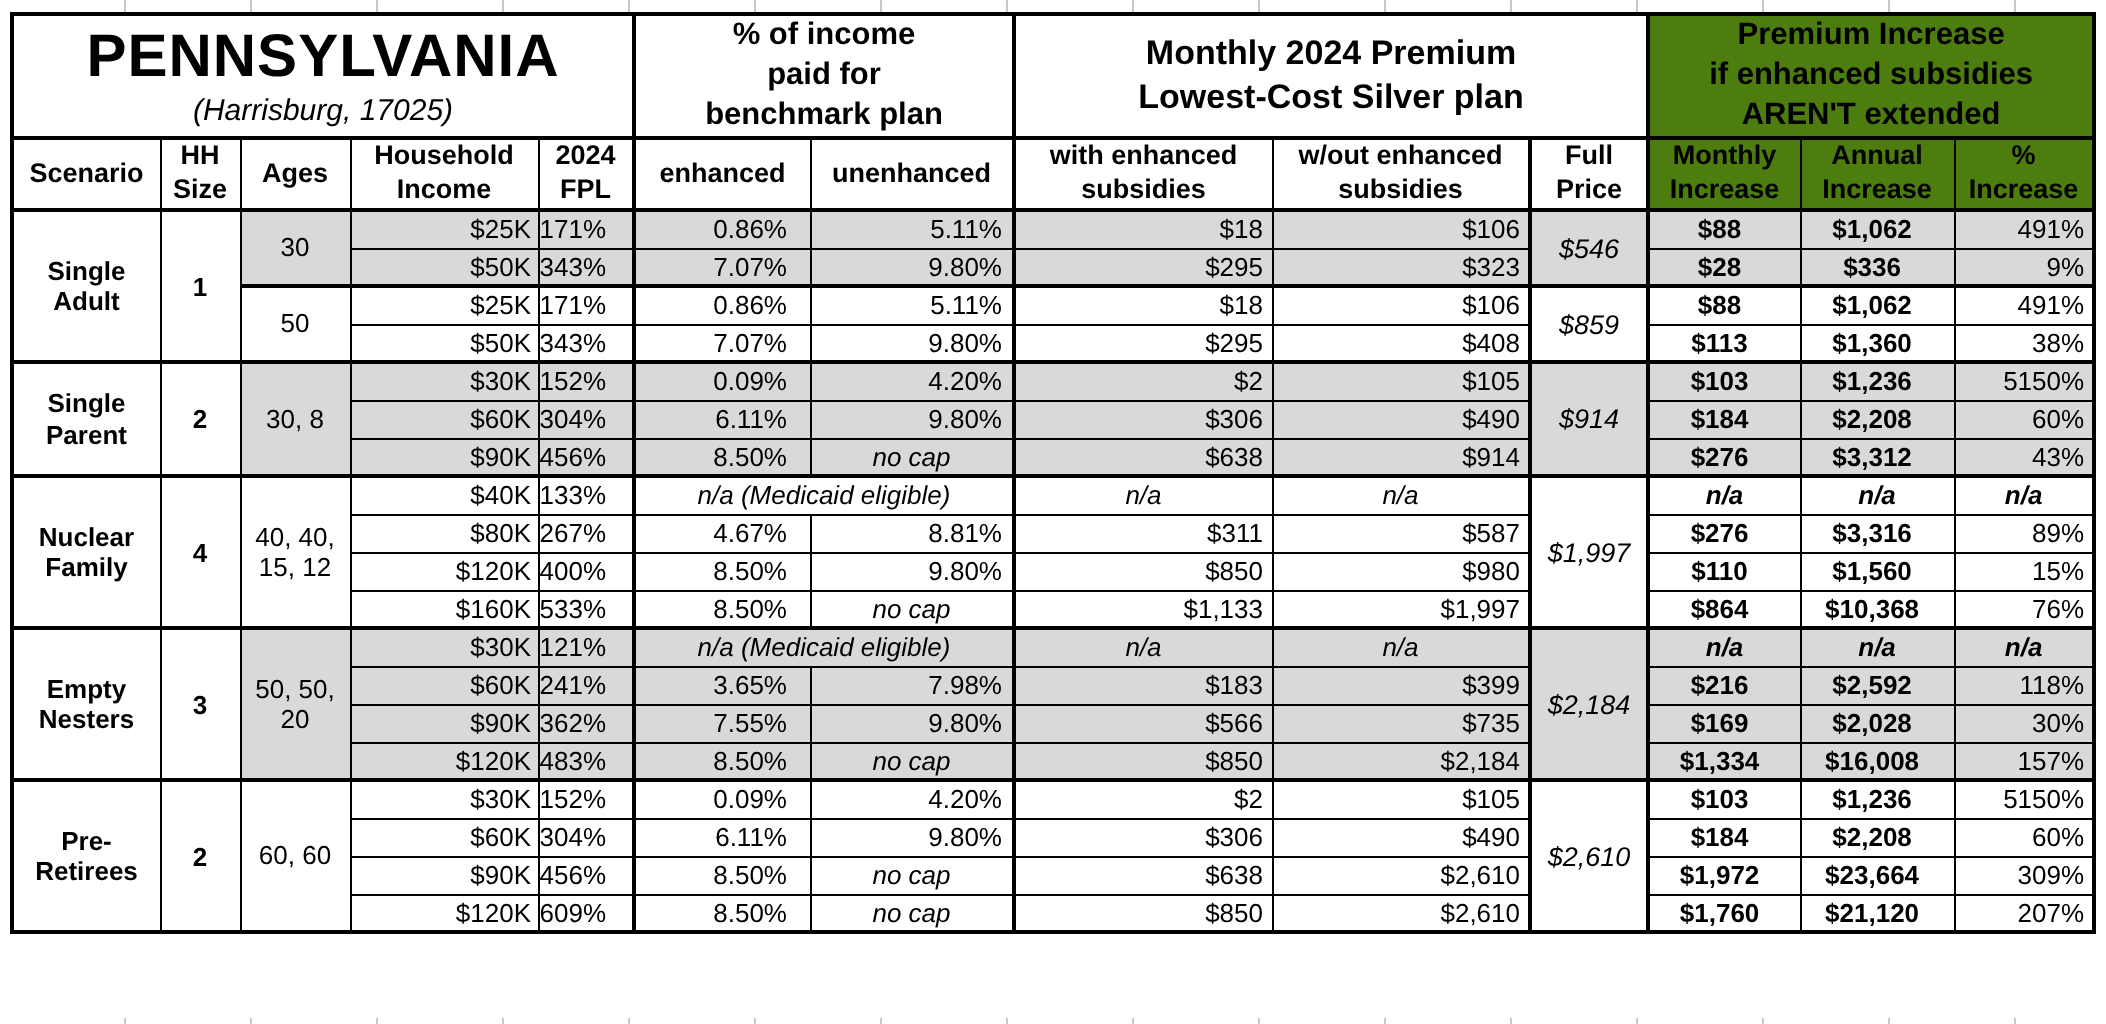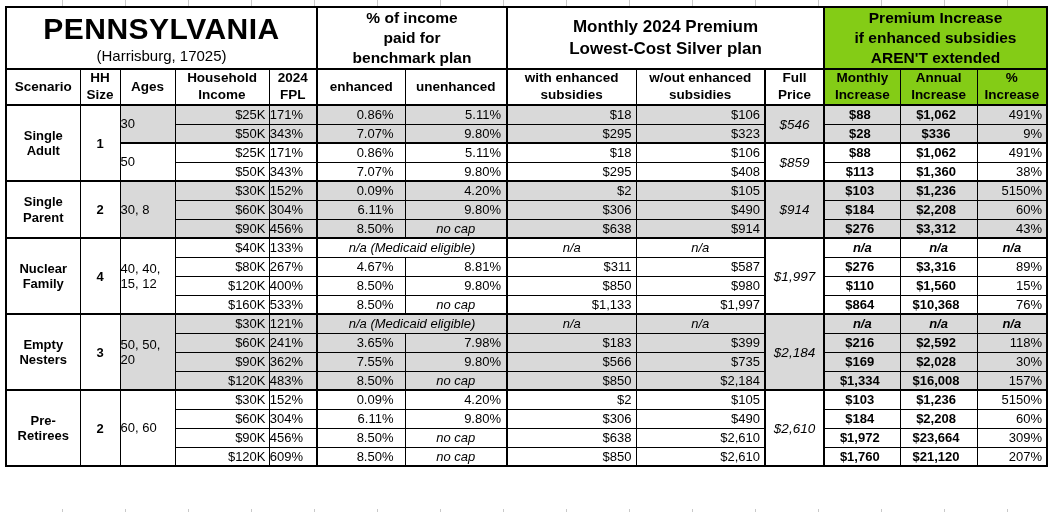--- a/index.html
+++ b/index.html
@@ -21,32 +21,32 @@
   
   .bl2{border-left:2.5px solid #000;}
   .bt2{border-top:2.5px solid #000;}
   tr.r-sub th{border-top:2px solid #000;}
 
   
   tr.r-title{height:52px;}
   tr.r-sub{height:24px;}
   .title-cell{text-align:center;vertical-align:middle;}
   .title-main{font-size:30px;font-weight:bold;letter-spacing:.5px;line-height:1.1;}
-  .title-sub{font-size:15px;font-weight:normal;margin-top:2px;}
+  .title-sub{font-size:15px;font-style:italic;font-weight:normal;margin-top:2px;}
   .gh{font-weight:bold;text-align:center;white-space:pre-line;line-height:1.3;font-size:15.5px;}
   .gh-premium{font-size:17px;}
   .sub{font-weight:bold;text-align:center;white-space:pre-line;line-height:1.25;font-size:13.5px;}
-  .orange{background:#84cc16;}
+  .orange{background:#4d7c0f;}
 
   
   tbody tr{height:19px;}
   .sh{background:#D9D9D9;}
   .c-scenario{font-weight:bold;text-align:center;white-space:pre-line;line-height:1.2;}
   .c-hh{font-weight:bold;text-align:center;}
-  .c-ages{white-space:pre-line;line-height:1.2;}
+  .c-ages{text-align:center;white-space:pre-line;line-height:1.2;}
   .c-income{text-align:right;padding-right:3px;}
   .c-fpl{text-align:right;padding-right:13px;}
   .c-enh{text-align:right;padding-right:11px;}
   .c-unenh{text-align:right;padding-right:5px;}
   .c-med{text-align:center;font-style:italic;}
   .c-with{text-align:right;padding-right:4px;}
   .c-wout{text-align:right;padding-right:4px;}
   .c-full{text-align:center;font-style:italic;font-size:13.5px;}
   .c-mon,.c-ann{text-align:center;font-weight:bold;padding-right:5px;}
   .c-pct{text-align:right;padding-right:4px;}

